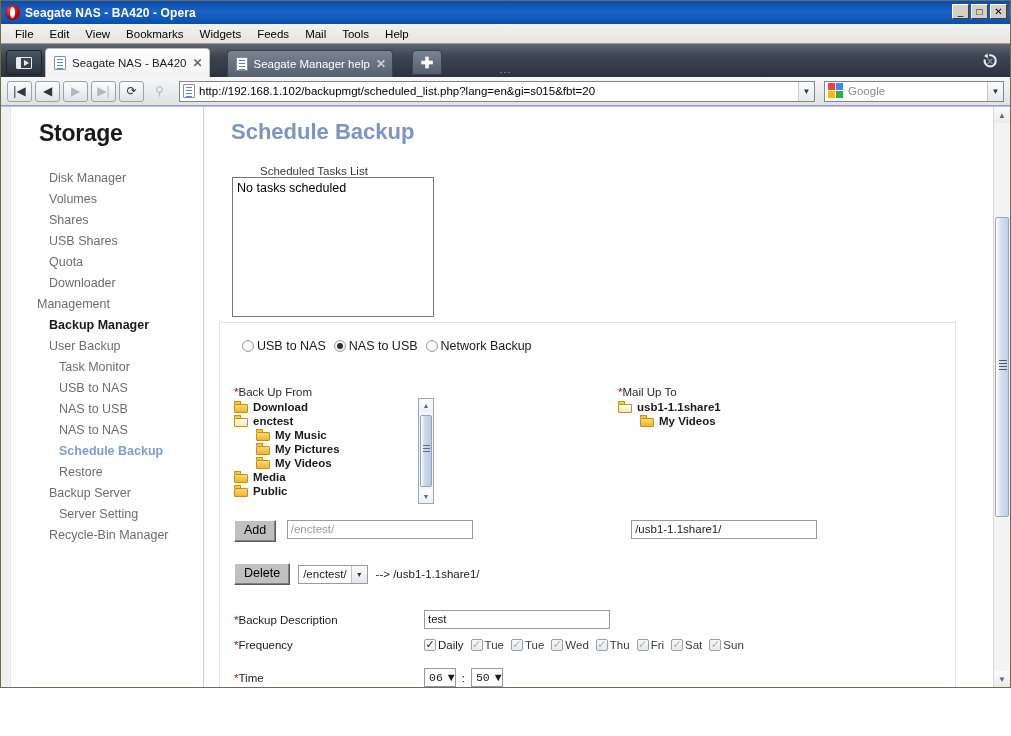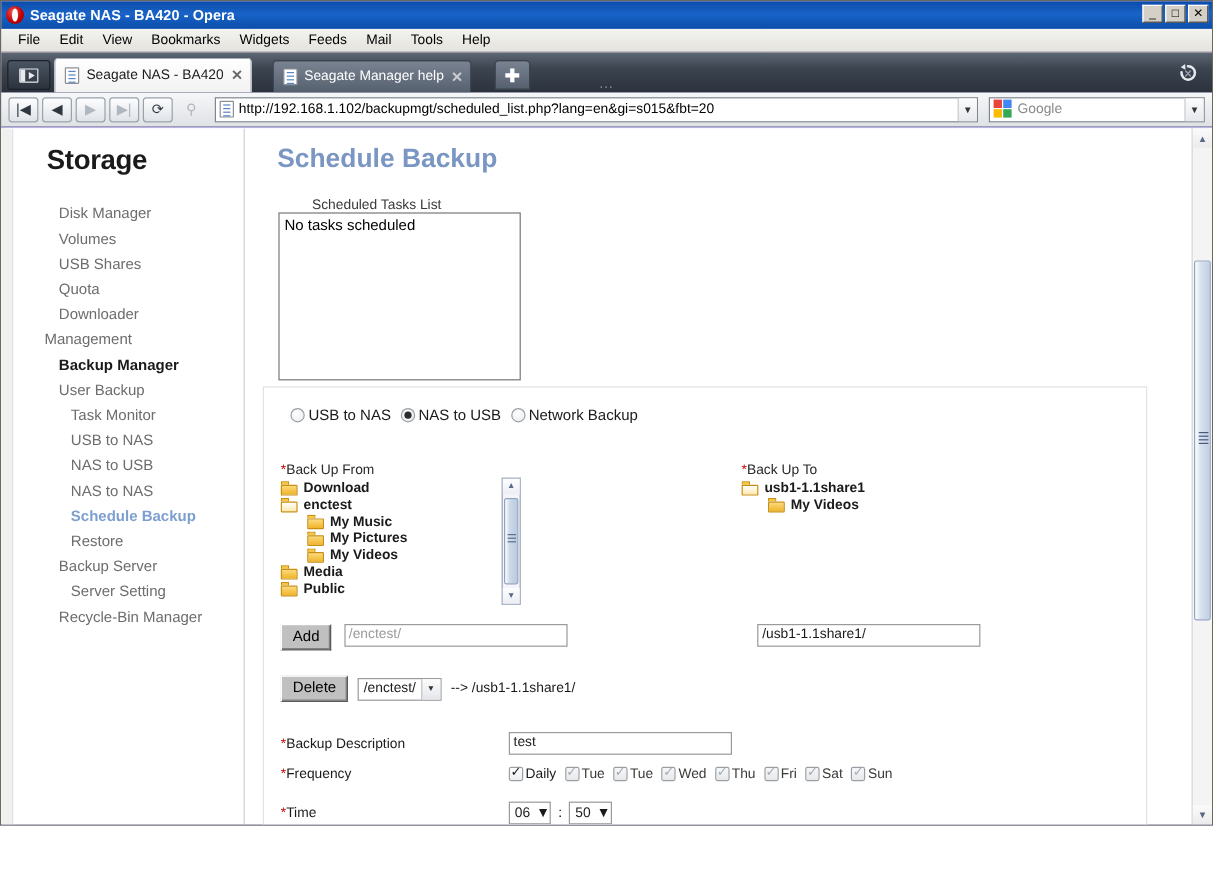--- a/index.html
+++ b/index.html
@@ -389,21 +389,21 @@
     font-size: 11px; color: #1a1a1a; line-height: 14px;
   }
   .cb.dim.checked::after { color: #a7adb5; }
   .cb.dim { background: linear-gradient(to bottom,#f6f7f8,#e6e8ea); }
   .cbl { font-size: 11.5px; color: #1a1a1a; margin-right: 7px; }
   .cbl.dim { color: #3a3a3a; }
 
   .timesel {
     display: inline-flex; align-items: center;
     border: 1px solid #9a9a9a; background: #ffffff;
-    height: 19px; font-size: 11.5px; color:#1a1a1a; padding-left: 4px;
+    height: 19px; font-size: 11.5px; color:#1a1a1a; padding-left: 4px; font-family: Liberation Mono, monospace;
   }
   .timesel .sv { padding-right: 5px; }
   .colon { margin: 0 6px; font-size: 11.5px; }
 
   
   .pagescroll {
     width: 17px; flex: 0 0 auto;
     background: #f4f4f4;
     border-left: 1px solid #d8d8d8;
     position: relative;
@@ -517,20 +517,21 @@
 
   <div class="viewport">
     <div class="page">
 
       <div class="sidebar">
         <div class="edge"></div>
         <div class="storage-title">Storage</div>
         <div class="navlist">
           <div class="navitem lvl1">Disk Manager</div>
           <div class="navitem lvl1">Volumes</div>
+          <div class="navitem lvl1">Shares</div>
           <div class="navitem lvl1">USB Shares</div>
           <div class="navitem lvl1">Quota</div>
           <div class="navitem lvl1">Downloader</div>
           <div class="navitem lvl0">Management</div>
           <div class="navitem lvl1 bold">Backup Manager</div>
           <div class="navitem lvl1">User Backup</div>
           <div class="navitem lvl2">Task Monitor</div>
           <div class="navitem lvl2">USB to NAS</div>
           <div class="navitem lvl2">NAS to USB</div>
           <div class="navitem lvl2">NAS to NAS</div>
@@ -616,21 +617,21 @@
                   </div>
               </div>
               <div class="tree-scroll">
                 <div class="ts-arrow up">▲</div>
                 <div class="ts-thumb"></div>
                 <div class="ts-arrow down">▼</div>
               </div>
             </div>
 
             <div class="col-to">
-              <div class="col-head"><span class="req">*</span><span>Back Up To</span></div>
+              <div class="col-head"><span class="req">*</span><span>Mail Up To</span></div>
               <div class="tree">
                 <div class="tnode">
                     <span class="folder open">
                       <span class="tabtop"></span>
                       <span class="body"></span>
                     </span>
                     <span>usb1-1.1share1</span>
                   </div>
                 <div class="tnode d1">
                     <span class="folder">

